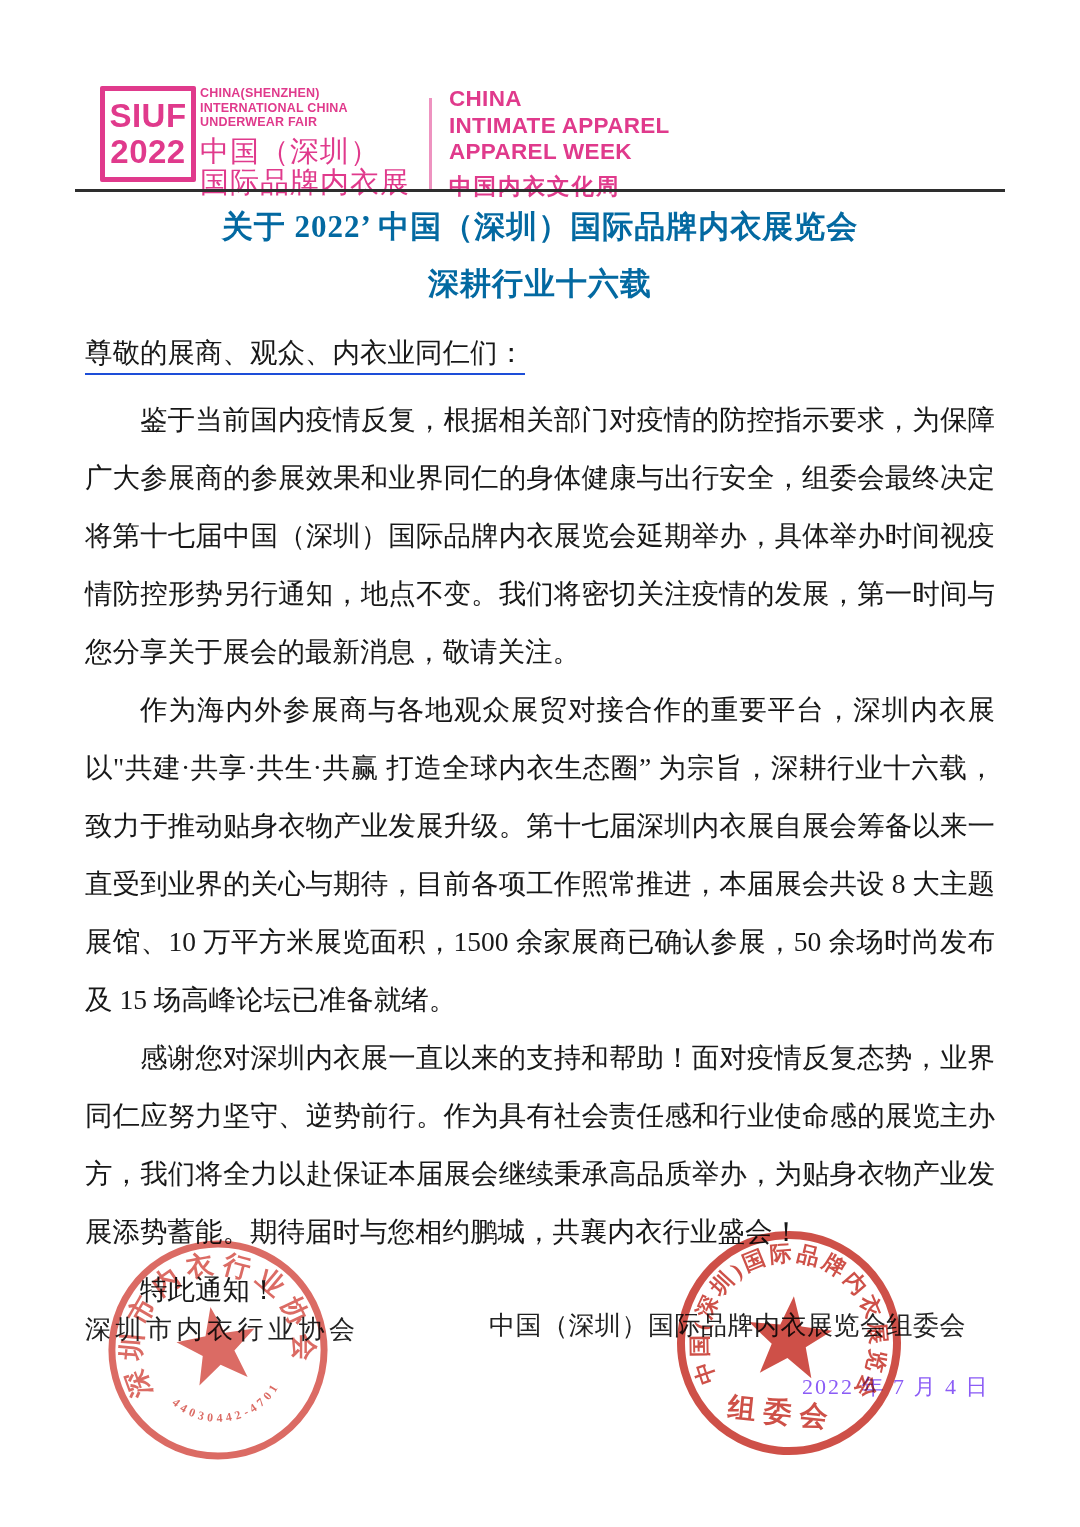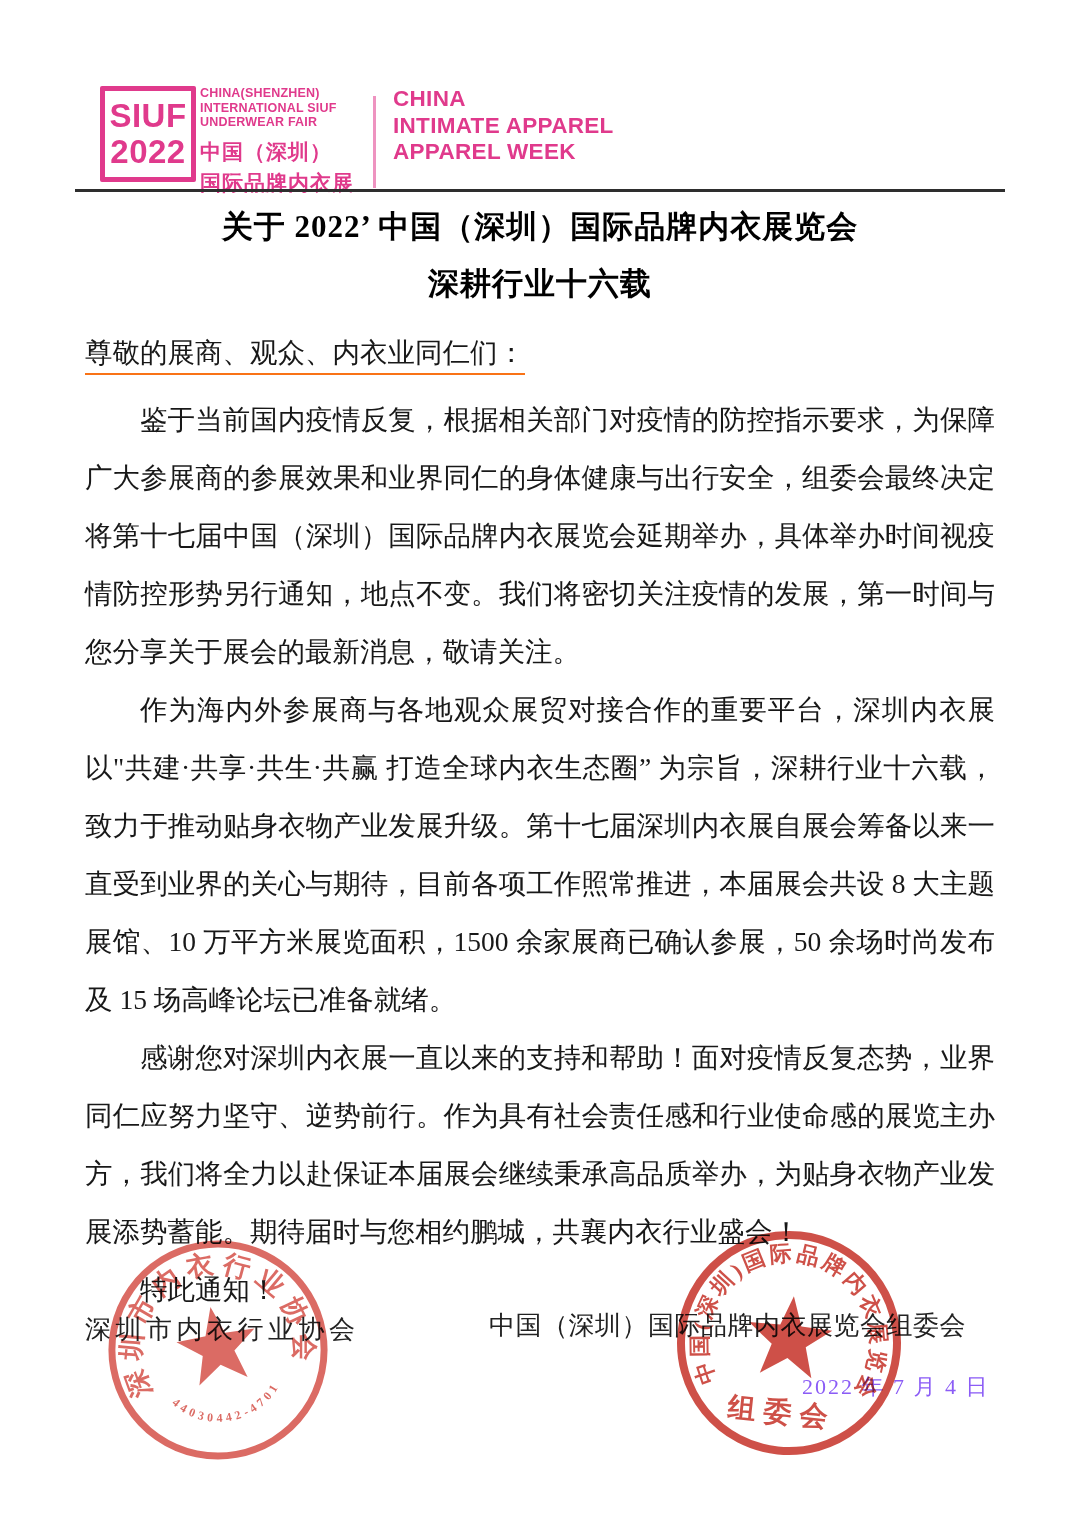--- a/index.html
+++ b/index.html
@@ -42,22 +42,22 @@
     letter-spacing: 0.5px;
   }
   .logo-mid { margin-left: 4px; }
   .logo-mid .sub-en {
     font-size: 12.5px;
     font-weight: 700;
     line-height: 14.5px;
     letter-spacing: 0.2px;
   }
   .logo-mid .sub-cn {
-    font-size: 21px;
-    font-weight: 700;
+    font-size: 29px;
+    font-weight: 400;
     line-height: 31px;
     letter-spacing: 1px;
   }
   .logo-mid .sub-cn.first { margin-top: 6px; }
   .logo-divider {
     width: 3px;
     height: 92px;
     background: var(--brand, #e03a8c);
     opacity: 0.55;
     margin: 0 17px 0 19px;
@@ -87,39 +87,39 @@
 
   
   .title-line {
     position: absolute;
     left: 0;
     width: 1080px;
     text-align: center;
     font-weight: 700;
     font-size: 31px;
     letter-spacing: 1px;
-    color: #000000;
+    color: #0369a1;
   }
   .title-line.l1 { top: 206px; }
   .title-line.l2 { top: 263px; }
 
   
   .content {
     position: absolute;
     left: 85px;
     top: 324px;
     width: 910px;
     font-size: 27.5px;
     line-height: 58px;
     text-align: justify;
     color: #181818;
   }
   .salutation {
     display: inline-block;
-    border-bottom: 2px solid #f97316;
+    border-bottom: 2px solid #1d4ed8;
     line-height: 40px;
     margin-bottom: 16px;
   }
   .content p { margin: 0; text-indent: 2em; }
   .content b { font-weight: 400; }
 
   
   .left-org {
     position: absolute;
     left: 85px;
@@ -178,30 +178,31 @@
 
 <div class="page">
 
   <div class="logo-row">
     <div class="logo-box">
       <span>SIUF</span>
       <span>2022</span>
     </div>
     <div class="logo-mid">
       <div class="sub-en">CHINA(SHENZHEN)</div>
-      <div class="sub-en">INTERNATIONAL SIUF</div>
+      <div class="sub-en">INTERNATIONAL CHINA</div>
       <div class="sub-en">UNDERWEAR FAIR</div>
       <div class="sub-cn first">中国（深圳）</div>
       <div class="sub-cn">国际品牌内衣展</div>
     </div>
     <div class="logo-divider"></div>
     <div class="logo-right">
       <div class="r-en">CHINA</div>
       <div class="r-en">INTIMATE APPAREL</div>
       <div class="r-en">APPAREL WEEK</div>
+      <div class="r-cn">中国内衣文化周</div>
     </div>
   </div>
 
   <div class="header-rule"></div>
 
   <div class="title-line l1">关于 2022’ 中国（深圳）国际品牌内衣展览会</div>
   <div class="title-line l2">深耕行业十六载</div>
 
   <div class="content">
     <span class="salutation">尊敬的展商、观众、内衣业同仁们：</span>

